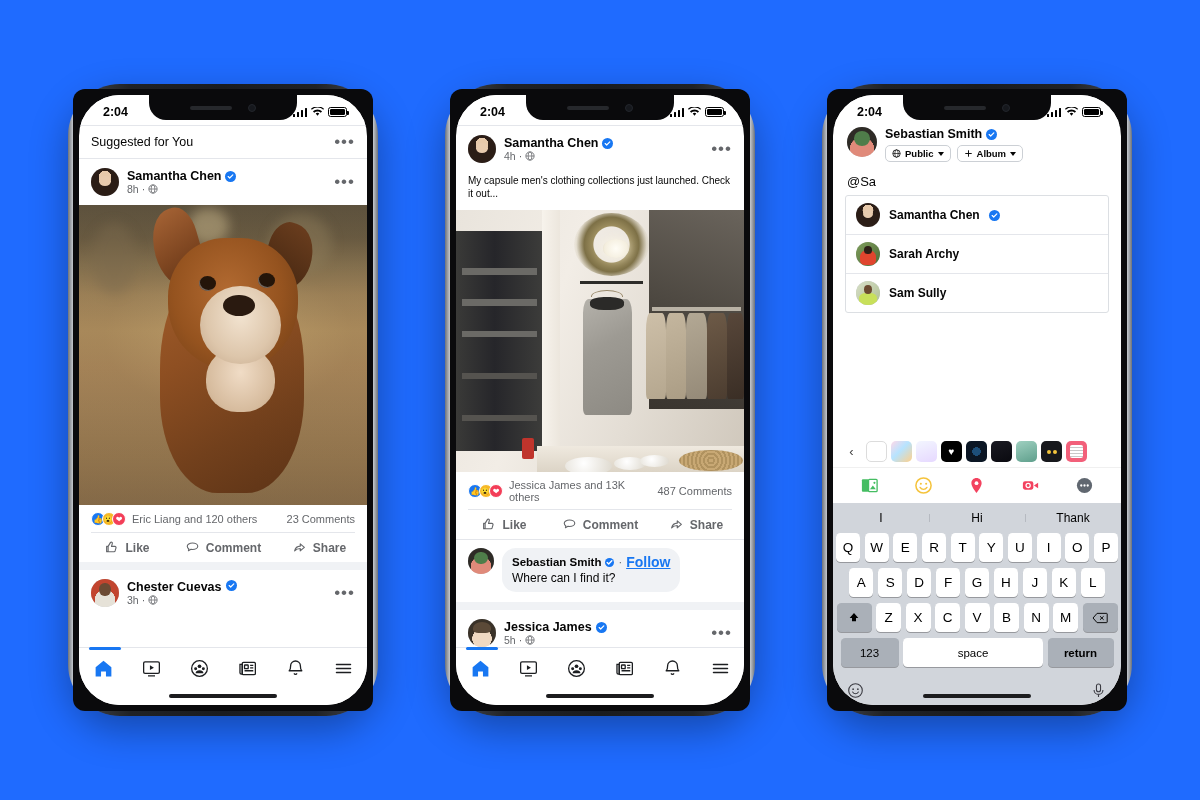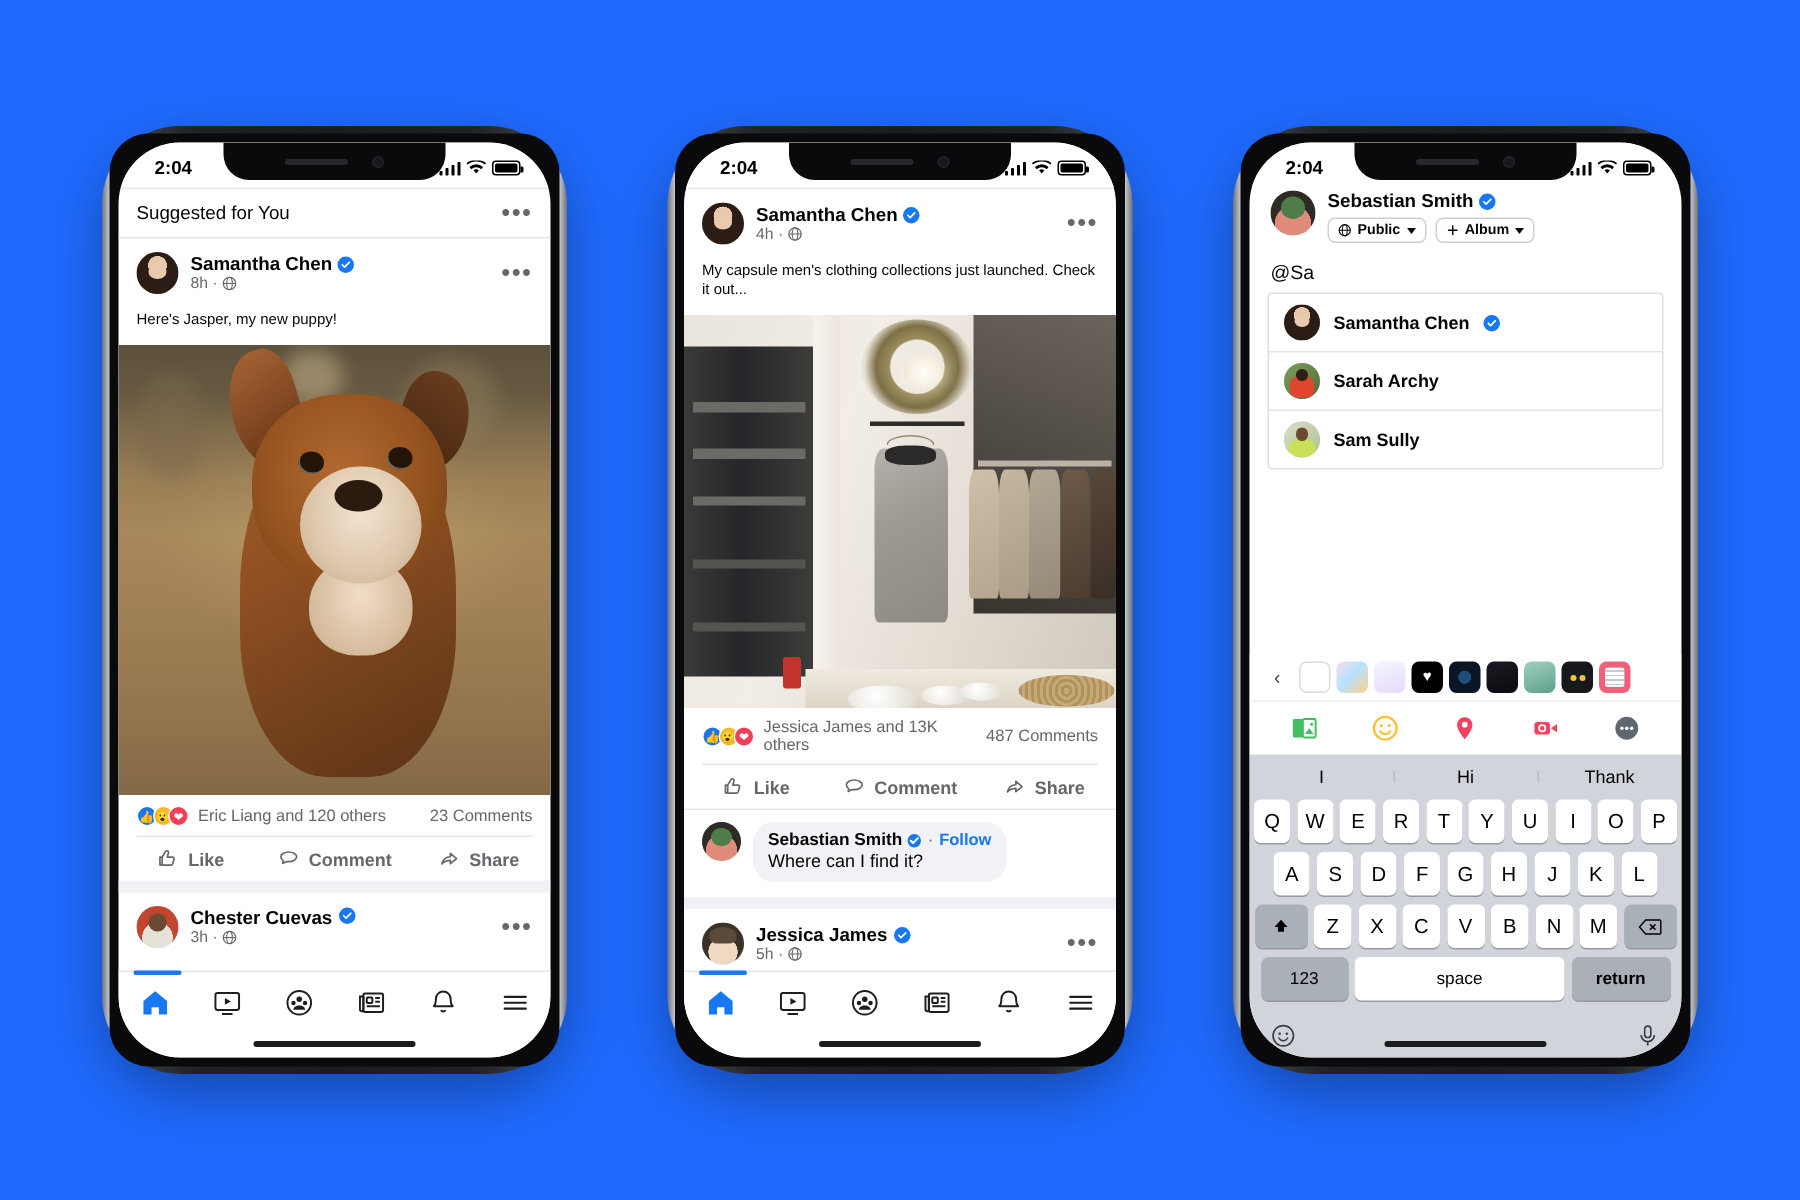--- a/index.html
+++ b/index.html
@@ -18,21 +18,21 @@
     background: linear-gradient(to right,
         #6e737a 0%, #d9dde2 2%, #8d9299 4%,
         #3a3d42 8%, #202225 20%, #1a1c1f 50%,
         #202225 80%, #3a3d42 92%, #8d9299 96%,
         #d9dde2 98%, #6e737a 100%);
     padding: 5px;
     box-shadow: 0 14px 38px rgba(0,0,0,.32);
   }
   .phone-inner {
     width: 100%; height: 100%;
-    border-radius: 26px;
+    border-radius: 12px;
     background: #0a0a0c;
     padding: 6px;
   }
   .screen {
     position: relative;
     width: 100%; height: 100%;
     border-radius: 41px;
     background: #ffffff;
     overflow: hidden;
   }
@@ -300,21 +300,20 @@
           <span>·</span>
           <svg class="globe" viewBox="0 0 16 16">
                 <circle cx="8" cy="8" r="6.6" fill="none" stroke="#65676b" stroke-width="1.4"></circle>
                 <ellipse cx="8" cy="8" rx="3" ry="6.6" fill="none" stroke="#65676b" stroke-width="1.2"></ellipse>
                 <path d="M1.6 8h12.8" stroke="#65676b" stroke-width="1.2"></path>
               </svg>
         </div>
       </div>
       <span class="dots">•••</span>
     </div>
-    <div class="post-text">Here's Jasper, my new puppy!</div>
 
     <div class="photo" style="height:300px;">
       <div class="puppy">
         <div class="bokeh" style="left:4%;top:6%;width:16%;height:24%;background:#7c6a4d;"></div>
         <div class="bokeh" style="left:66%;top:3%;width:22%;height:20%;background:#8d7c5a;"></div>
         <div class="bokeh" style="left:38%;top:1%;width:14%;height:12%;background:#cbb98e;"></div>
         <div class="pup-ear-l"></div>
         <div class="pup-ear-r"></div>
         <div class="pup-body"></div>
         <div class="pup-head"></div>
@@ -564,21 +563,21 @@
       </div>
       <div style="background:#f0f2f5;border-radius:14px;padding:6px 10px 7px;">
         <div style="display:flex;align-items:center;gap:4px;">
           <span style="font-size:11.5px;font-weight:bold;color:#050505;">Sebastian Smith</span>
           <span class="badge" style="width:9px;height:9px;">
                 <svg viewBox="0 0 12 12">
                   <path d="M2 6l2.6 2.6L10 3.2" stroke="#fff" stroke-width="2.4" fill="none" stroke-linecap="round" stroke-linejoin="round"></path>
                 </svg>
               </span>
           <span style="font-size:11px;color:#65676b;">·</span>
-          <span style="font-size:11px;color:#1877f2;font-weight:bold;">Follow</span>
+          <span style="font-size:14px;color:#1877f2;font-weight:bold;text-decoration:underline;">Follow</span>
         </div>
         <div style="font-size:12px;color:#050505;margin-top:1px;">Where can I find it?</div>
       </div>
     </div>
     <div class="band"></div>
 
     <div class="post-header">
       <div class="avatar" style="width:28px;height:28px;">
         <div style="position:absolute;inset:0;background:radial-gradient(circle at 50% 70%,#f0d9c2 0 40%,#3a3228 41% 100%);"></div>
         <div style="position:absolute;left:18%;top:8%;width:64%;height:42%;border-radius:50% 50% 30% 30%;background:#5b4a38;"></div>

